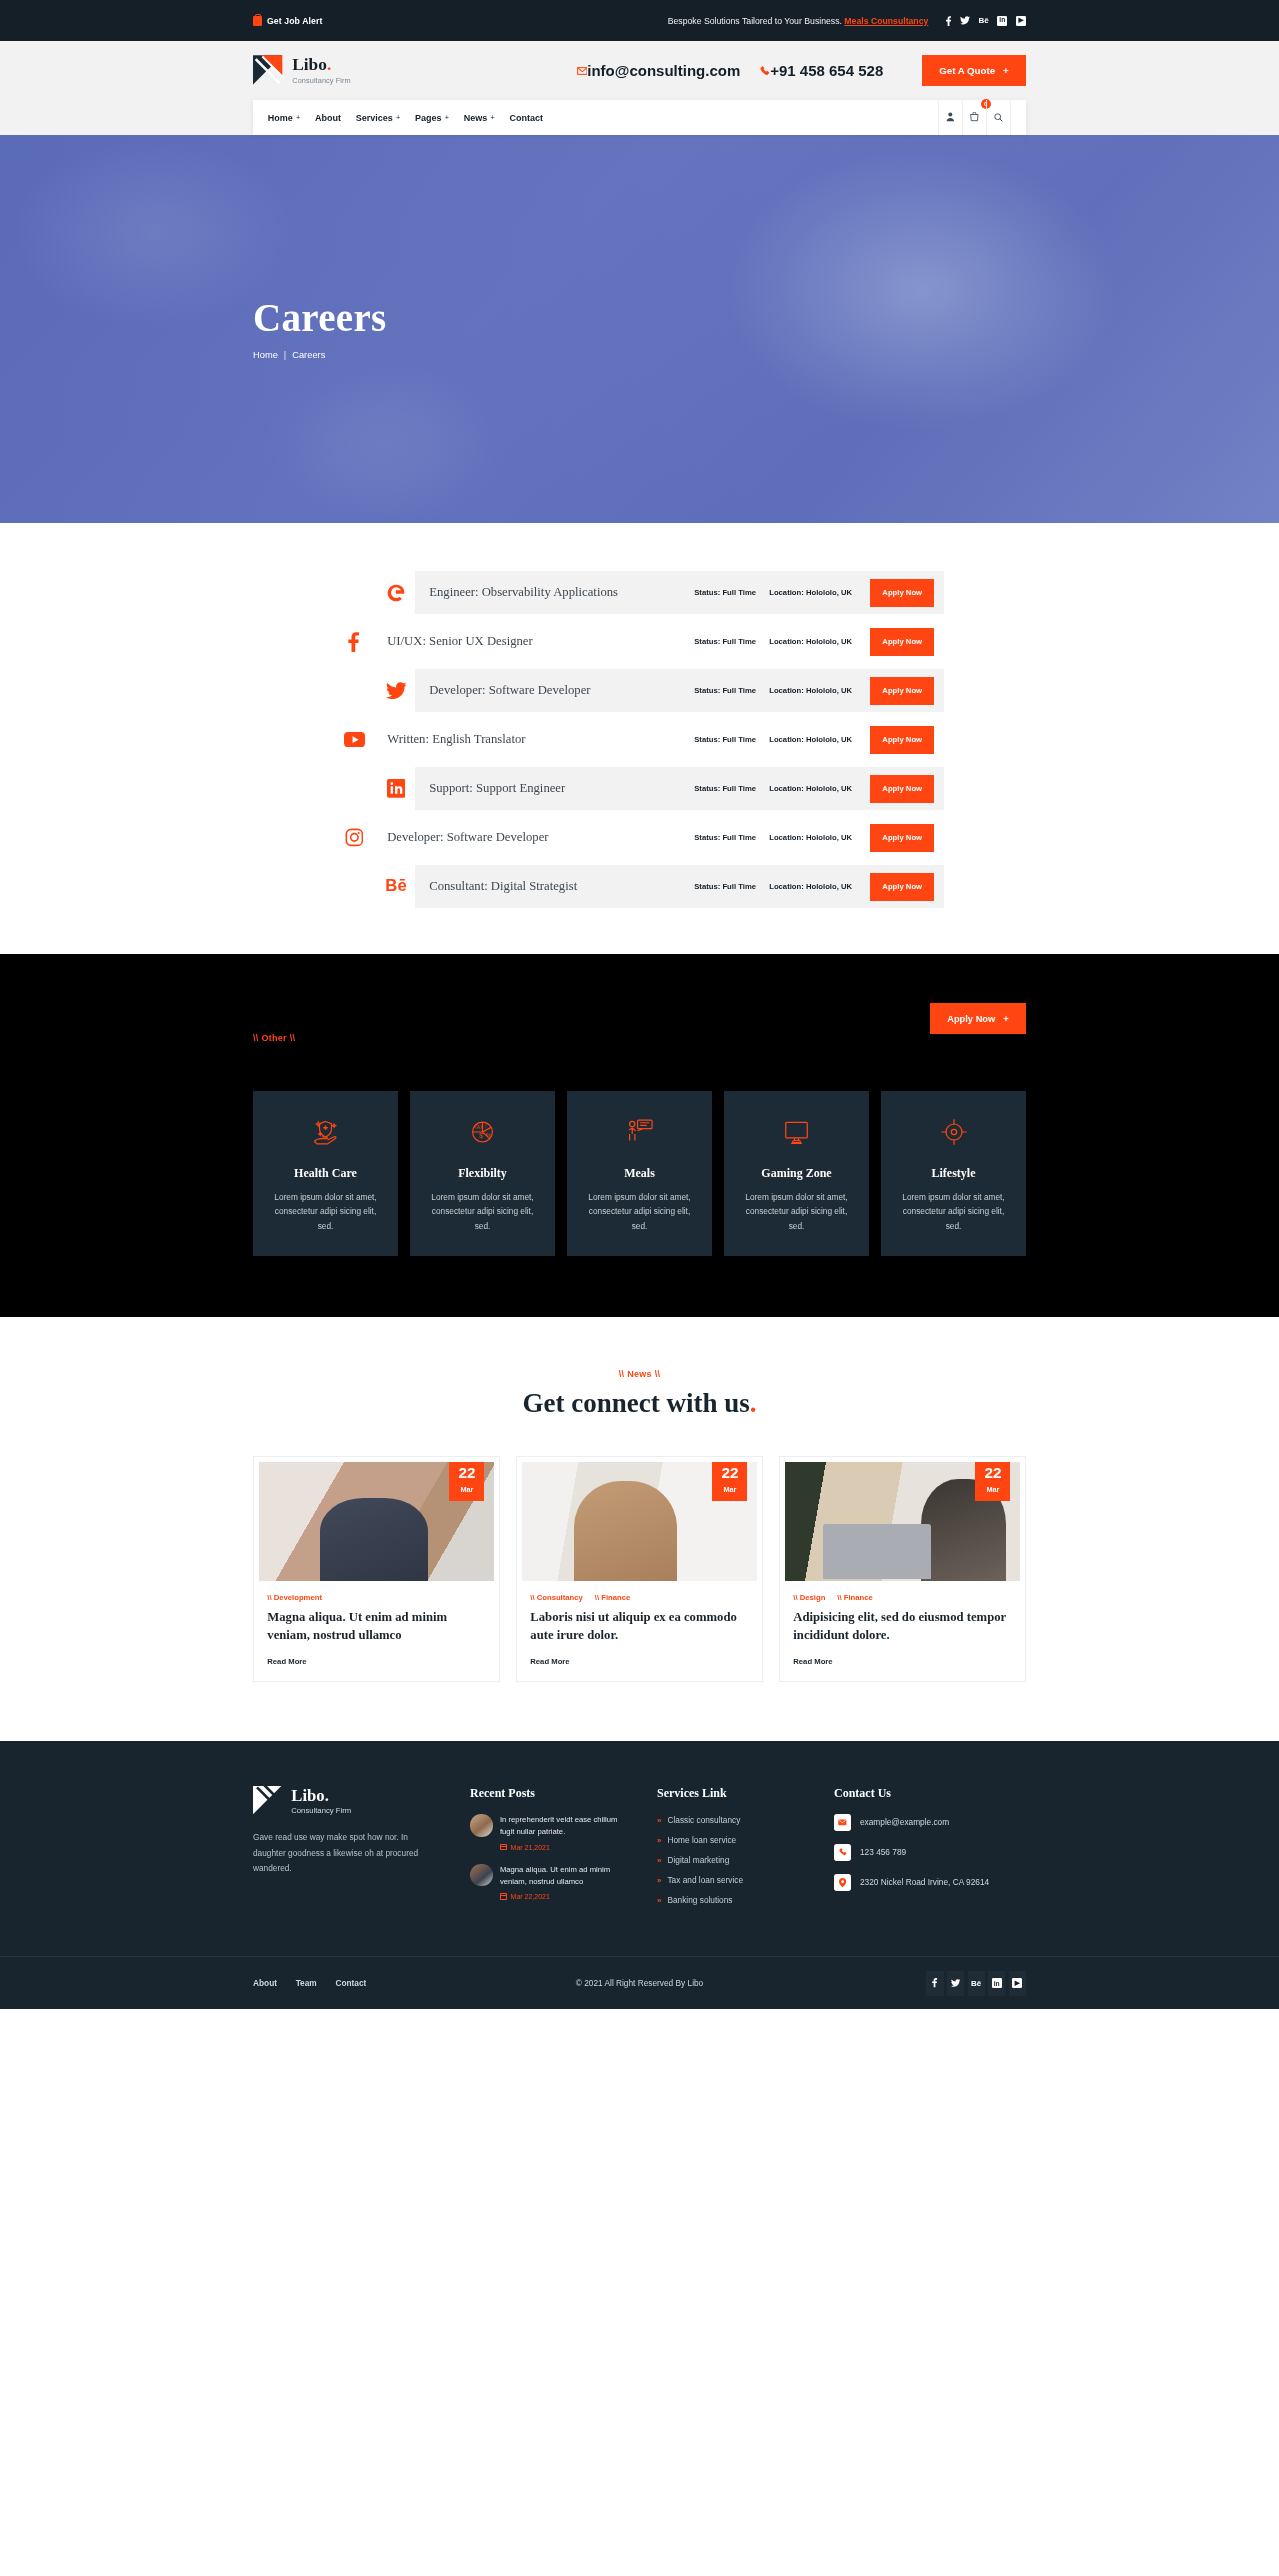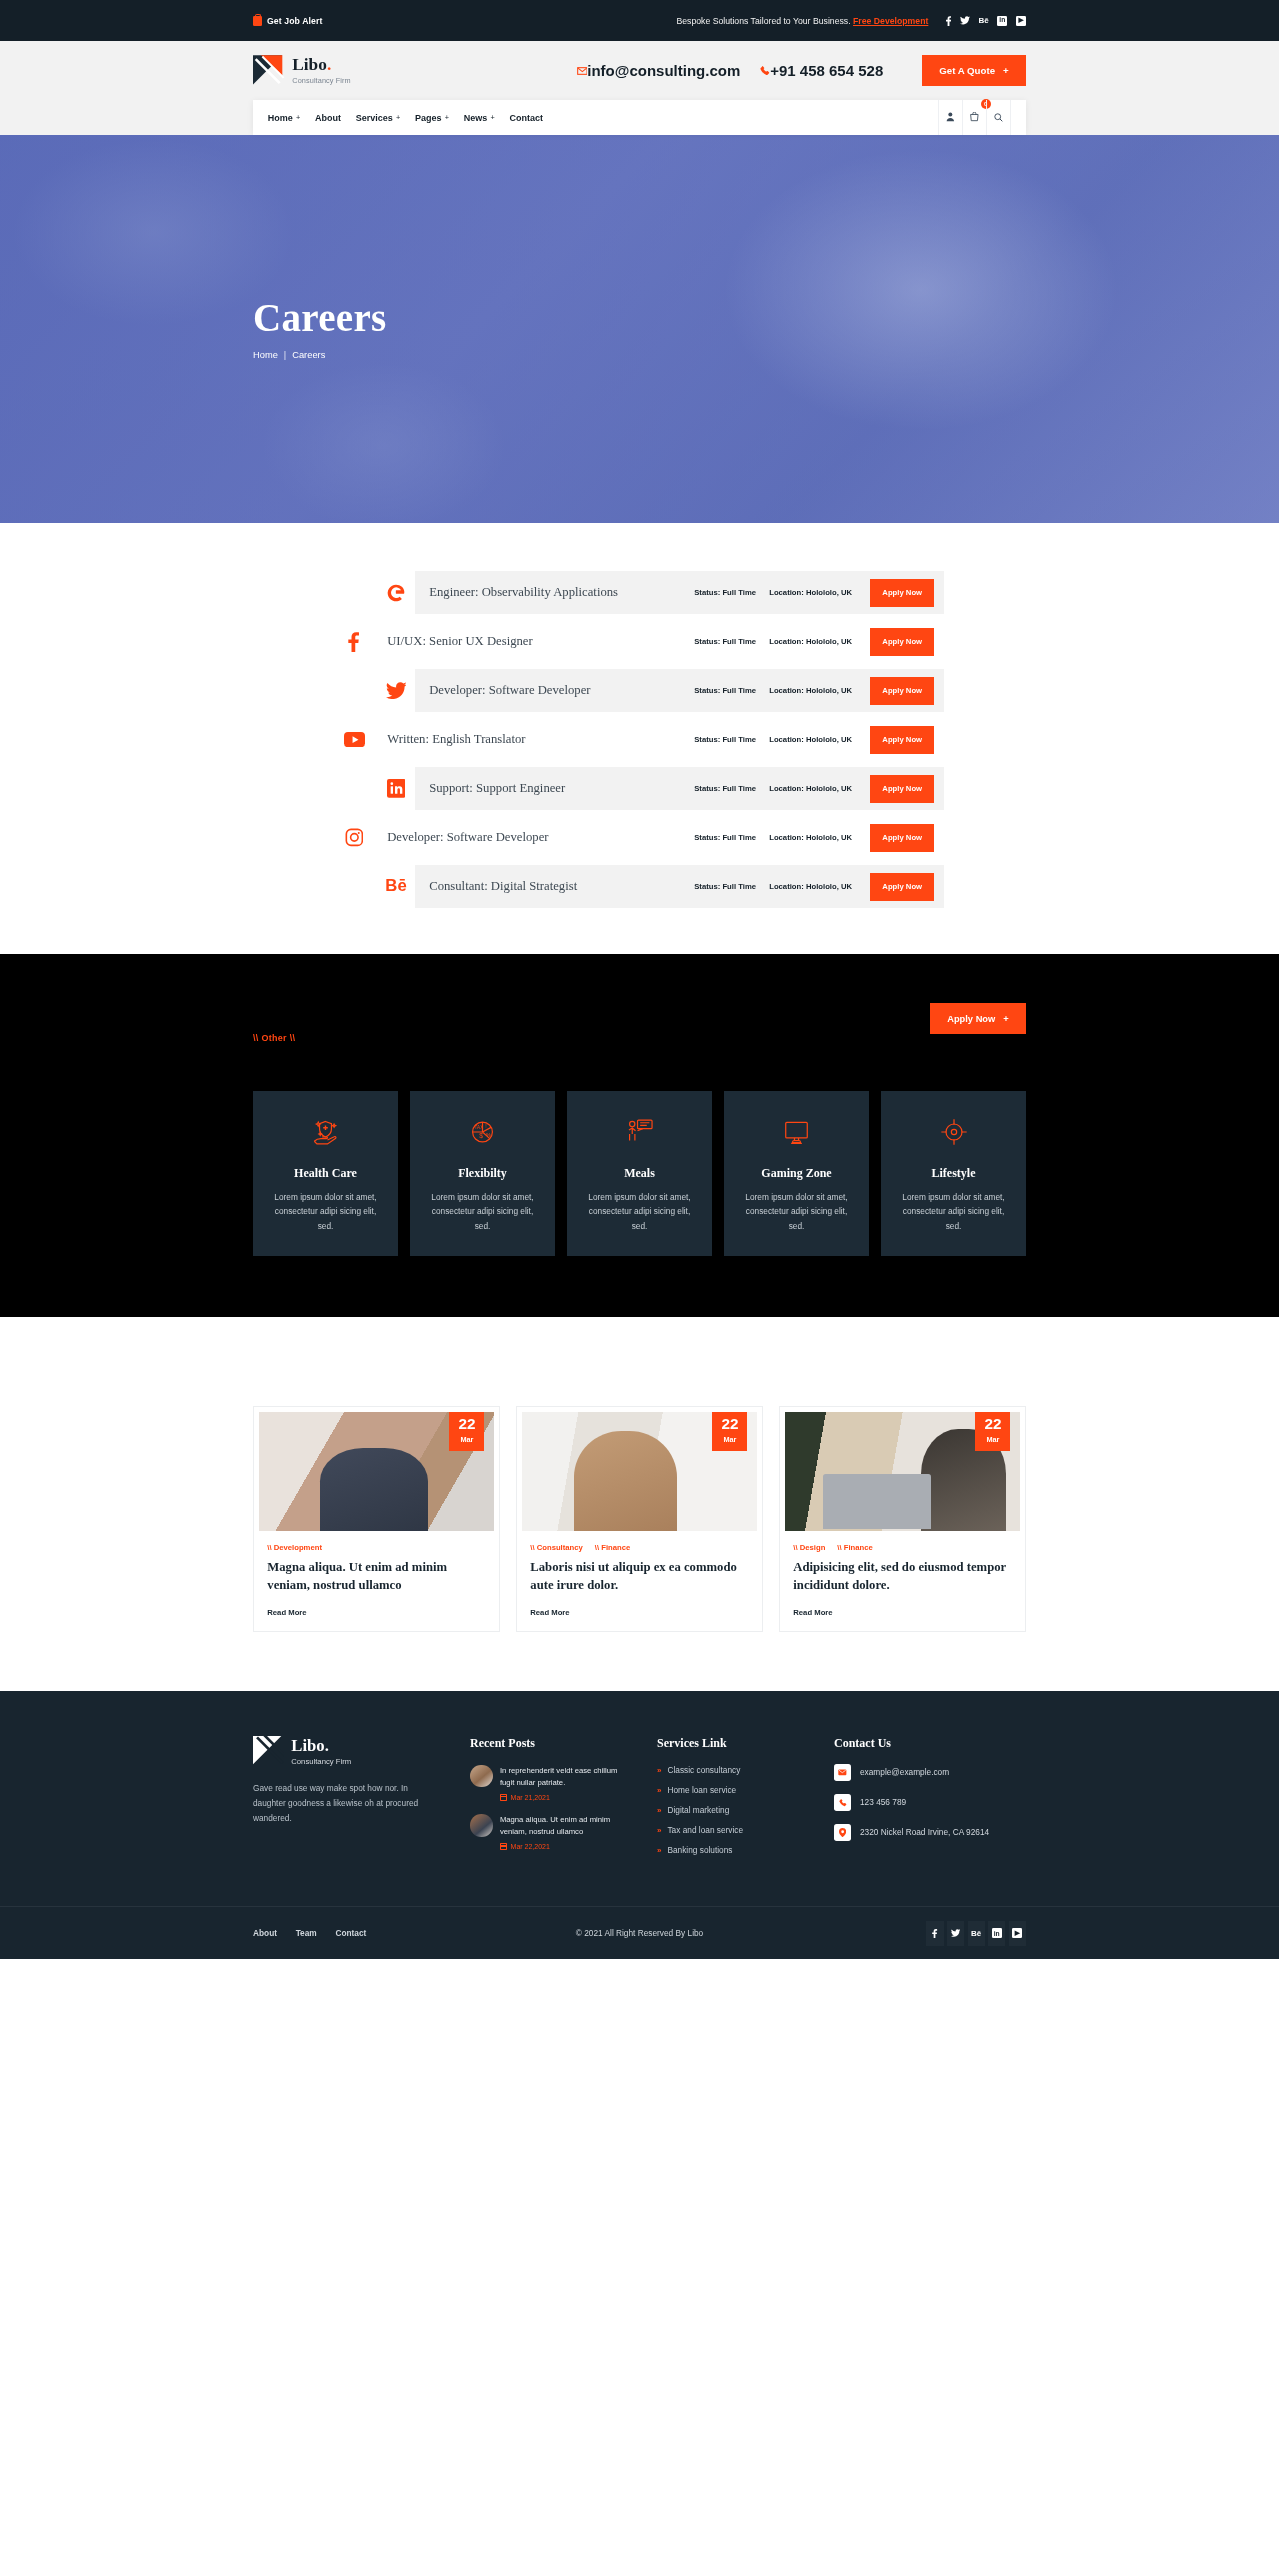--- a/index.html
+++ b/index.html
@@ -218,21 +218,21 @@
 
 <div class="topbar">
   <div class="wrap">
     <div class="tb-left">
       <span class="tb-badge"></span>
       <span>Get Job Alert</span>
     </div>
     <div class="tb-right">
       <div class="msg">
         <span>Bespoke Solutions Tailored to Your Business.</span>
-        <a href="#">Free Development</a>
+        <a href="#">Meals Counsultancy</a>
       </div>
       <div class="tb-socials">
         <span class="s">
             <svg width="5.3" height="10" viewBox="0 0 8 15">
               <path fill="#fff" d="M5.2 15V8.2h2.3l.3-2.6H5.2V3.9c0-.75.2-1.27 1.3-1.27H8V.3C7.75.27 6.9.2 5.9.2 3.8.2 2.4 1.5 2.4 3.6v2H0v2.6h2.4V15z"></path>
             </svg>
           </span>
         <span class="s">
             <svg width="10" height="8.7" viewBox="0 0 16 13">
               <path fill="#fff" d="M16 1.5c-.6.27-1.2.44-1.9.52.68-.4 1.2-1.05 1.45-1.82-.64.38-1.35.65-2.1.8A3.28 3.28 0 0 0 11.06 0a3.28 3.28 0 0 0-3.28 3.28c0 .26.03.5.08.74A9.32 9.32 0 0 1 1.1.6a3.28 3.28 0 0 0 1.02 4.38c-.54-.02-1.05-.17-1.5-.41v.04c0 1.59 1.13 2.92 2.63 3.22-.28.07-.57.11-.87.11-.21 0-.42-.02-.62-.06a3.29 3.29 0 0 0 3.07 2.28A6.59 6.59 0 0 1 0 11.53a9.29 9.29 0 0 0 5.03 1.48c6.04 0 9.34-5 9.34-9.34l-.01-.43c.64-.46 1.2-1.04 1.64-1.7z"></path>
@@ -512,20 +512,24 @@
           </div>
           <h3>Lifestyle</h3>
           <p>Lorem ipsum dolor sit amet, consectetur adipi sicing elit, sed.</p>
         </div>
       </div>
   </div>
 </div>
 
 <div class="news">
   <div class="wrap">
+    <div class="news-head">
+      <div class="sub-label">\\ News \\</div>
+      <h2><span>Get connect with us</span><i>.</i></h2>
+    </div>
     <div class="cards" id="news-cards">
         <div class="card">
           <div class="card-img">
             <div class="ph ph1"></div>
             <div class="date-badge">
               <div class="d">22</div>
               <div class="m">Mar</div>
             </div>
           </div>
           <div class="card-body"><div class="tags">

